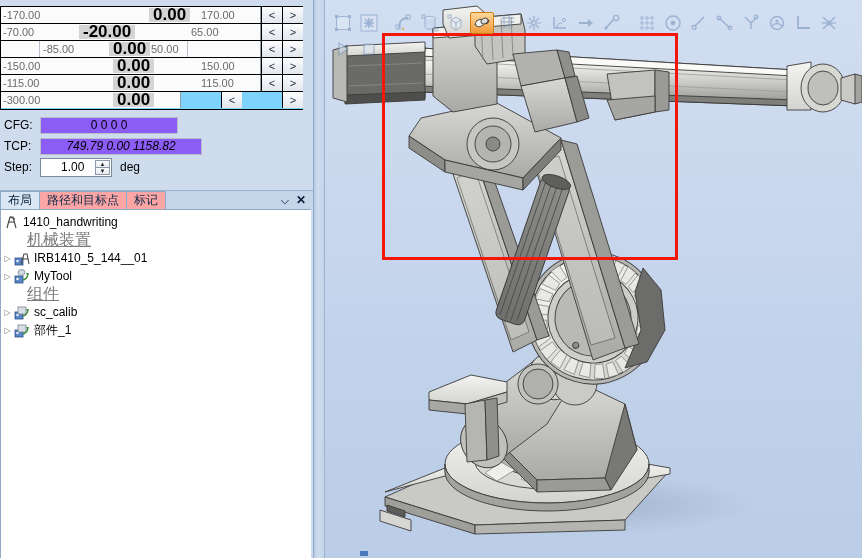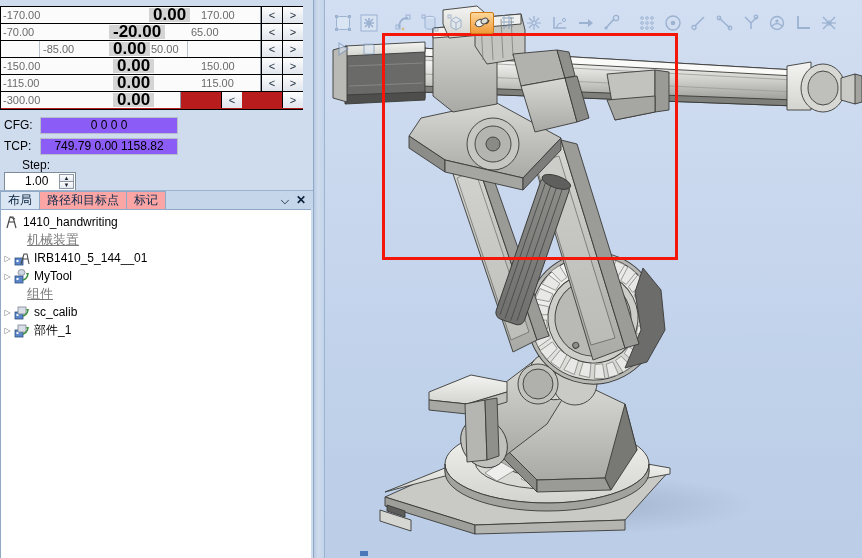--- a/index.html
+++ b/index.html
@@ -23,21 +23,21 @@
     width: 313px; height: 558px;
     background: #cfdcee;
   }
 
   
   #jog-grid {
     position: absolute; left: 0; top: 6px;
     width: 303px;
     border: 1px solid #000;
     border-right: none;
-    background: #b91c1c;
+    background: #7dd3fc;
   }
   .jog-row {
     display: flex;
     height: 17px;
     border-bottom: 1px solid #000;
   }
   .jog-row:last-child { border-bottom: none; gap: 40px; }
   .jog-bar {
     position: relative;
     flex: 1 1 auto;
@@ -107,21 +107,21 @@
   .field-box {
     background: #8b5cf6;
     border: 1px solid #b6bec8;
     height: 17px;
     line-height: 15px;
     text-align: center;
     font-size: 12px;
     color: #000;
   }
   #cfg-box { width: 138px; }
-  #tcp-box { width: 138px; }
+  #tcp-box { width: 162px; font-style: italic; }
   #step-box {
     width: 72px;
     background: #fff;
     border: 1px solid #7e8b99;
     text-align: left;
     padding-left: 20px;
     position: relative;
     height: 19px;
     line-height: 17px;
   }
@@ -201,21 +201,21 @@
     font-size: 8px;
     cursor: pointer;
   }
   .tree-icon {
     width: 17px; height: 16px;
     margin-right: 3px;
     flex: 0 0 auto;
     display: flex; align-items: center; justify-content: center;
   }
   .tree-group-label {
-    font-size: 13px;
+    font-size: 16px;
     color: #7b7b7b;
     text-decoration: underline;
   }
 
   
   #splitter {
     position: absolute; left: 313px; top: 0;
     width: 12px; height: 558px;
     background: linear-gradient(to right,#b7cae2 0%, #cfdcee 40%, #c3d4ea 100%);
     border-left: 1px solid #8fa9c6;
@@ -286,21 +286,21 @@
             <span class="jog-max" style="left: 200px; text-align: center;">170.00</span>
             <span class="jog-val" style="left: 148px;">0.00</span>
           </div>
           <div class="jog-btn first">&lt;</div>
           <div class="jog-btn">&gt;</div>
         </div>
         <div class="jog-row">
           <div class="jog-bar">
             <span class="jog-min">-70.00</span>
             <span class="jog-max" style="left: 190px;">65.00</span>
-            <span class="jog-val" style="left: 78px; margin-left: 30px;">-20.00</span>
+            <span class="jog-val" style="left: 78px;">-20.00</span>
           </div>
           <div class="jog-btn first">&lt;</div>
           <div class="jog-btn">&gt;</div>
         </div>
         <div class="jog-row">
           <div class="jog-bar">
             <div class="jog-track-inner" style="left: 38px; right: 72px;"></div>
             <span class="jog-min" style="left: 42px;">-85.00</span>
             <span class="jog-max" style="left: 150px;">50.00</span>
             <span class="jog-val" style="left: 108px;">0.00</span>
@@ -340,21 +340,21 @@
     <div class="field-row" style="top:116px;">
       <span class="field-label">CFG:</span>
       <span class="field-box" id="cfg-box">0 0 0 0</span>
     </div>
 
     <div class="field-row" style="top:137px;">
       <span class="field-label">TCP:</span>
       <span class="field-box" id="tcp-box">749.79 0.00 1158.82</span>
     </div>
 
-    <div class="field-row" style="top:158px;flex-direction:column;">
+    <div class="field-row" style="top:158px;">
       <span class="field-label">Step:</span>
       <span class="field-box" id="step-box">
         <span>1.00</span>
         <span class="spinner">
           <span class="spin-up">▲</span>
           <span class="spin-dn">▼</span>
         </span>
       </span>
       <span id="step-unit">deg</span>
     </div>

